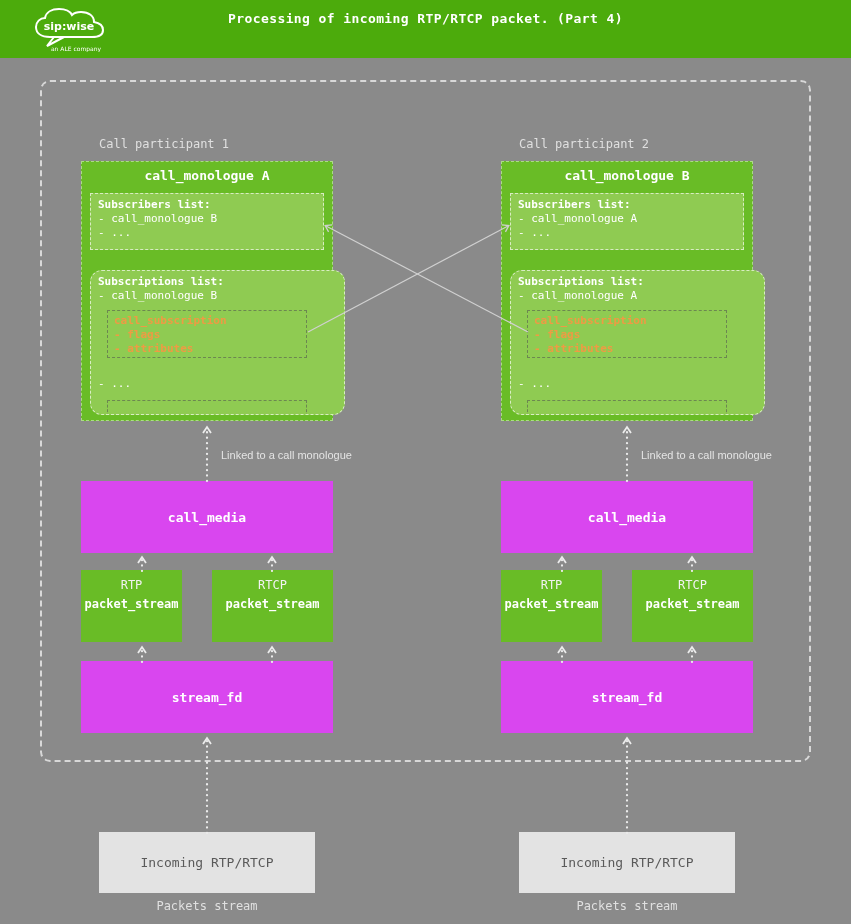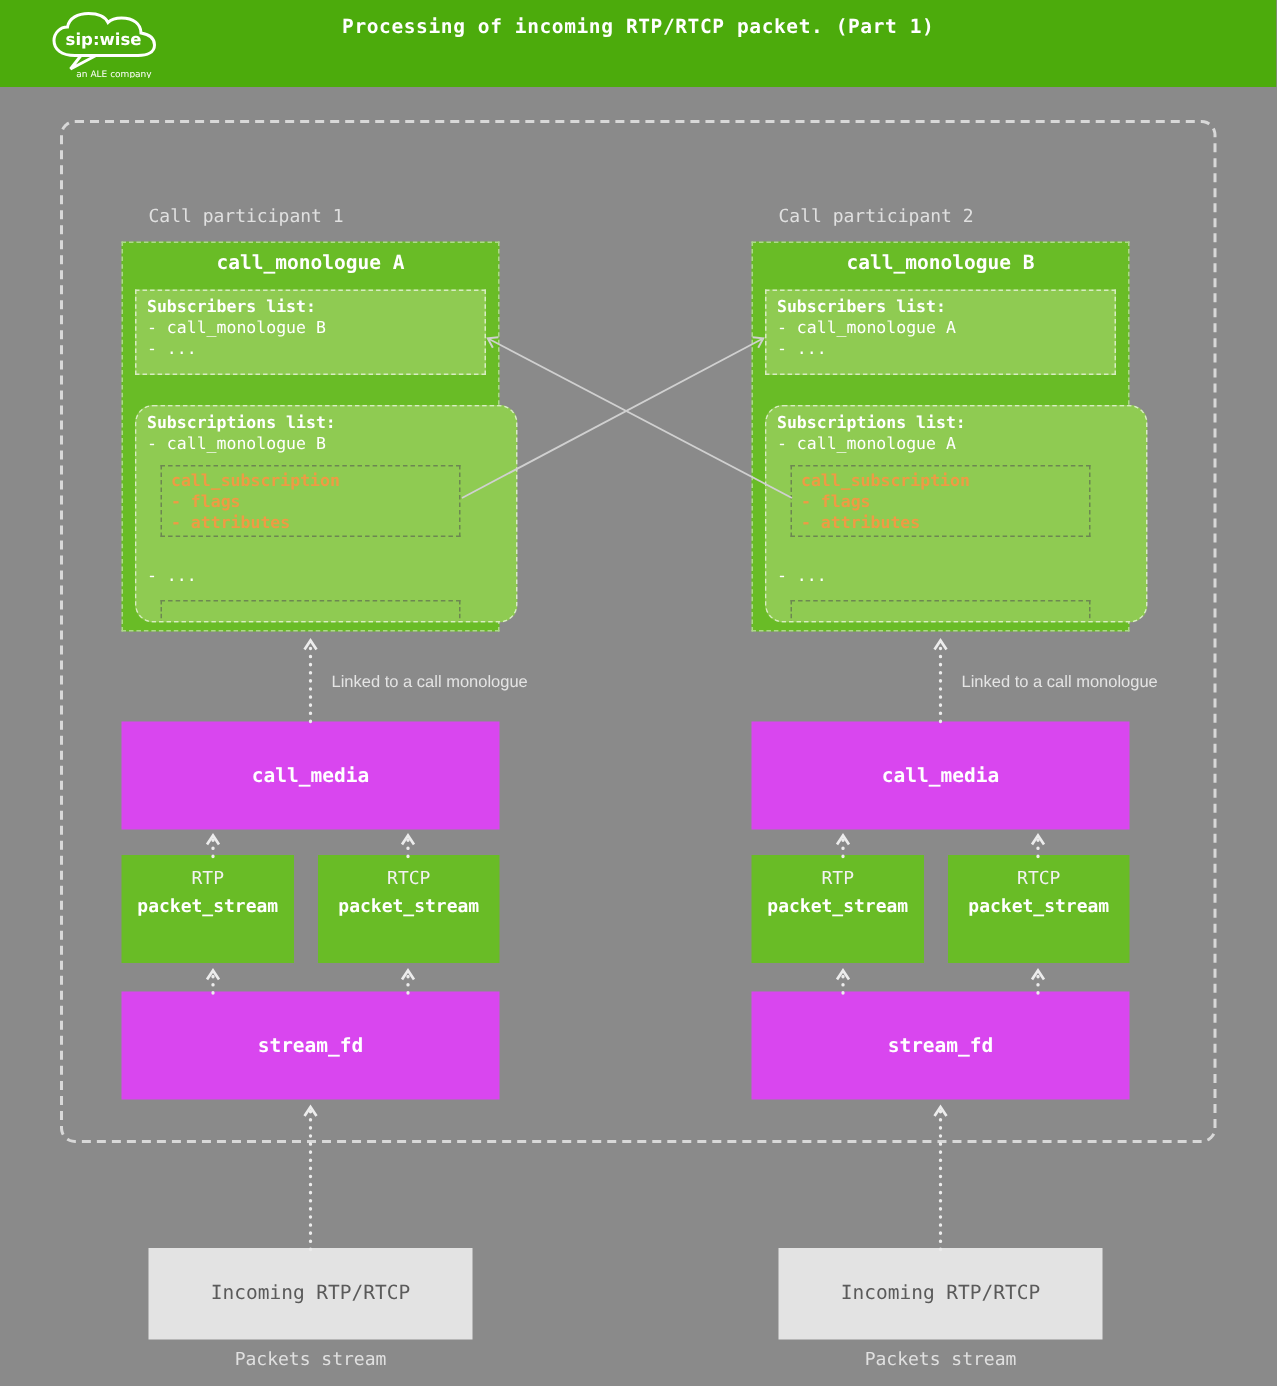--- a/index.html
+++ b/index.html
@@ -55,21 +55,21 @@
 
   .media-box, .fd-box {
     position:absolute; left:0; width:252px; height:72px; background:#d946ef;
     display:flex; align-items:center; justify-content:center;
     color:#fff; font-weight:bold; font-size:13px;
   }
   .media-box { top:481px; }
   .fd-box { top:661px; }
 
   .ps-box { position:absolute; top:570px; height:72px; background:#69BC26; color:#fff; text-align:center; font-size:12px; }
-  .ps-left  { left:0; width:115px; }
+  .ps-left  { left:0; width:101px; }
   .ps-right { left:131px; width:121px; }
   .ps-proto { margin-top:8px; color:#F2F2F2; font-weight:normal; }
   .ps-name  { margin-top:5px; font-weight:bold; }
 
   .incoming {
     position:absolute; left:18px; top:832px; width:216px; height:61px; background:#E3E3E3;
     display:flex; align-items:center; justify-content:center; color:#5A5A5A; font-size:13px;
   }
   .packets-label { position:absolute; left:18px; top:899px; width:216px; text-align:center; font-size:12px; color:#E0E0E0; }
 
@@ -81,21 +81,21 @@
 <body>
 
 <div class="header">
   <svg class="logo" width="96" height="46" viewBox="0 0 96 46">
     <path d="M22 31 C13 31 8 27 8 21 C8 16 12 12 17 12 C18 6 24 3 31 3 C37 3 42 5 44 9 C46 7 50 6 53 6 C61 6 66 10 66 16 C72 17 75 20 75 24 C75 29 70 31 64 31 Z" fill="none" stroke="#FFFFFF" stroke-width="2"></path>
     <path d="M26 31 L19 40 L36 31" fill="none" stroke="#FFFFFF" stroke-width="2"></path>
     <text x="41" y="24" font-size="11" font-weight="bold" fill="#FFFFFF" text-anchor="middle" font-family="DejaVu Sans, sans-serif">sip:wise</text>
     <text x="48" y="45" font-size="6" fill="#FFFFFF" text-anchor="middle" font-family="DejaVu Sans, sans-serif">an ALE company</text>
   </svg>
   <div class="header-title">
-    <div>Processing of incoming RTP/RTCP packet. (Part 1)</div>
+    <div>Processing of incoming RTP/RTCP packet. (Part 4)</div>
   </div>
 </div>
 
 <div class="frame"></div>
 
 <div class="column" id="col1">
   <div class="participant-label">Call participant 1</div>
 
   <div class="monologue">
     <div class="mono-title">call_monologue A</div>

